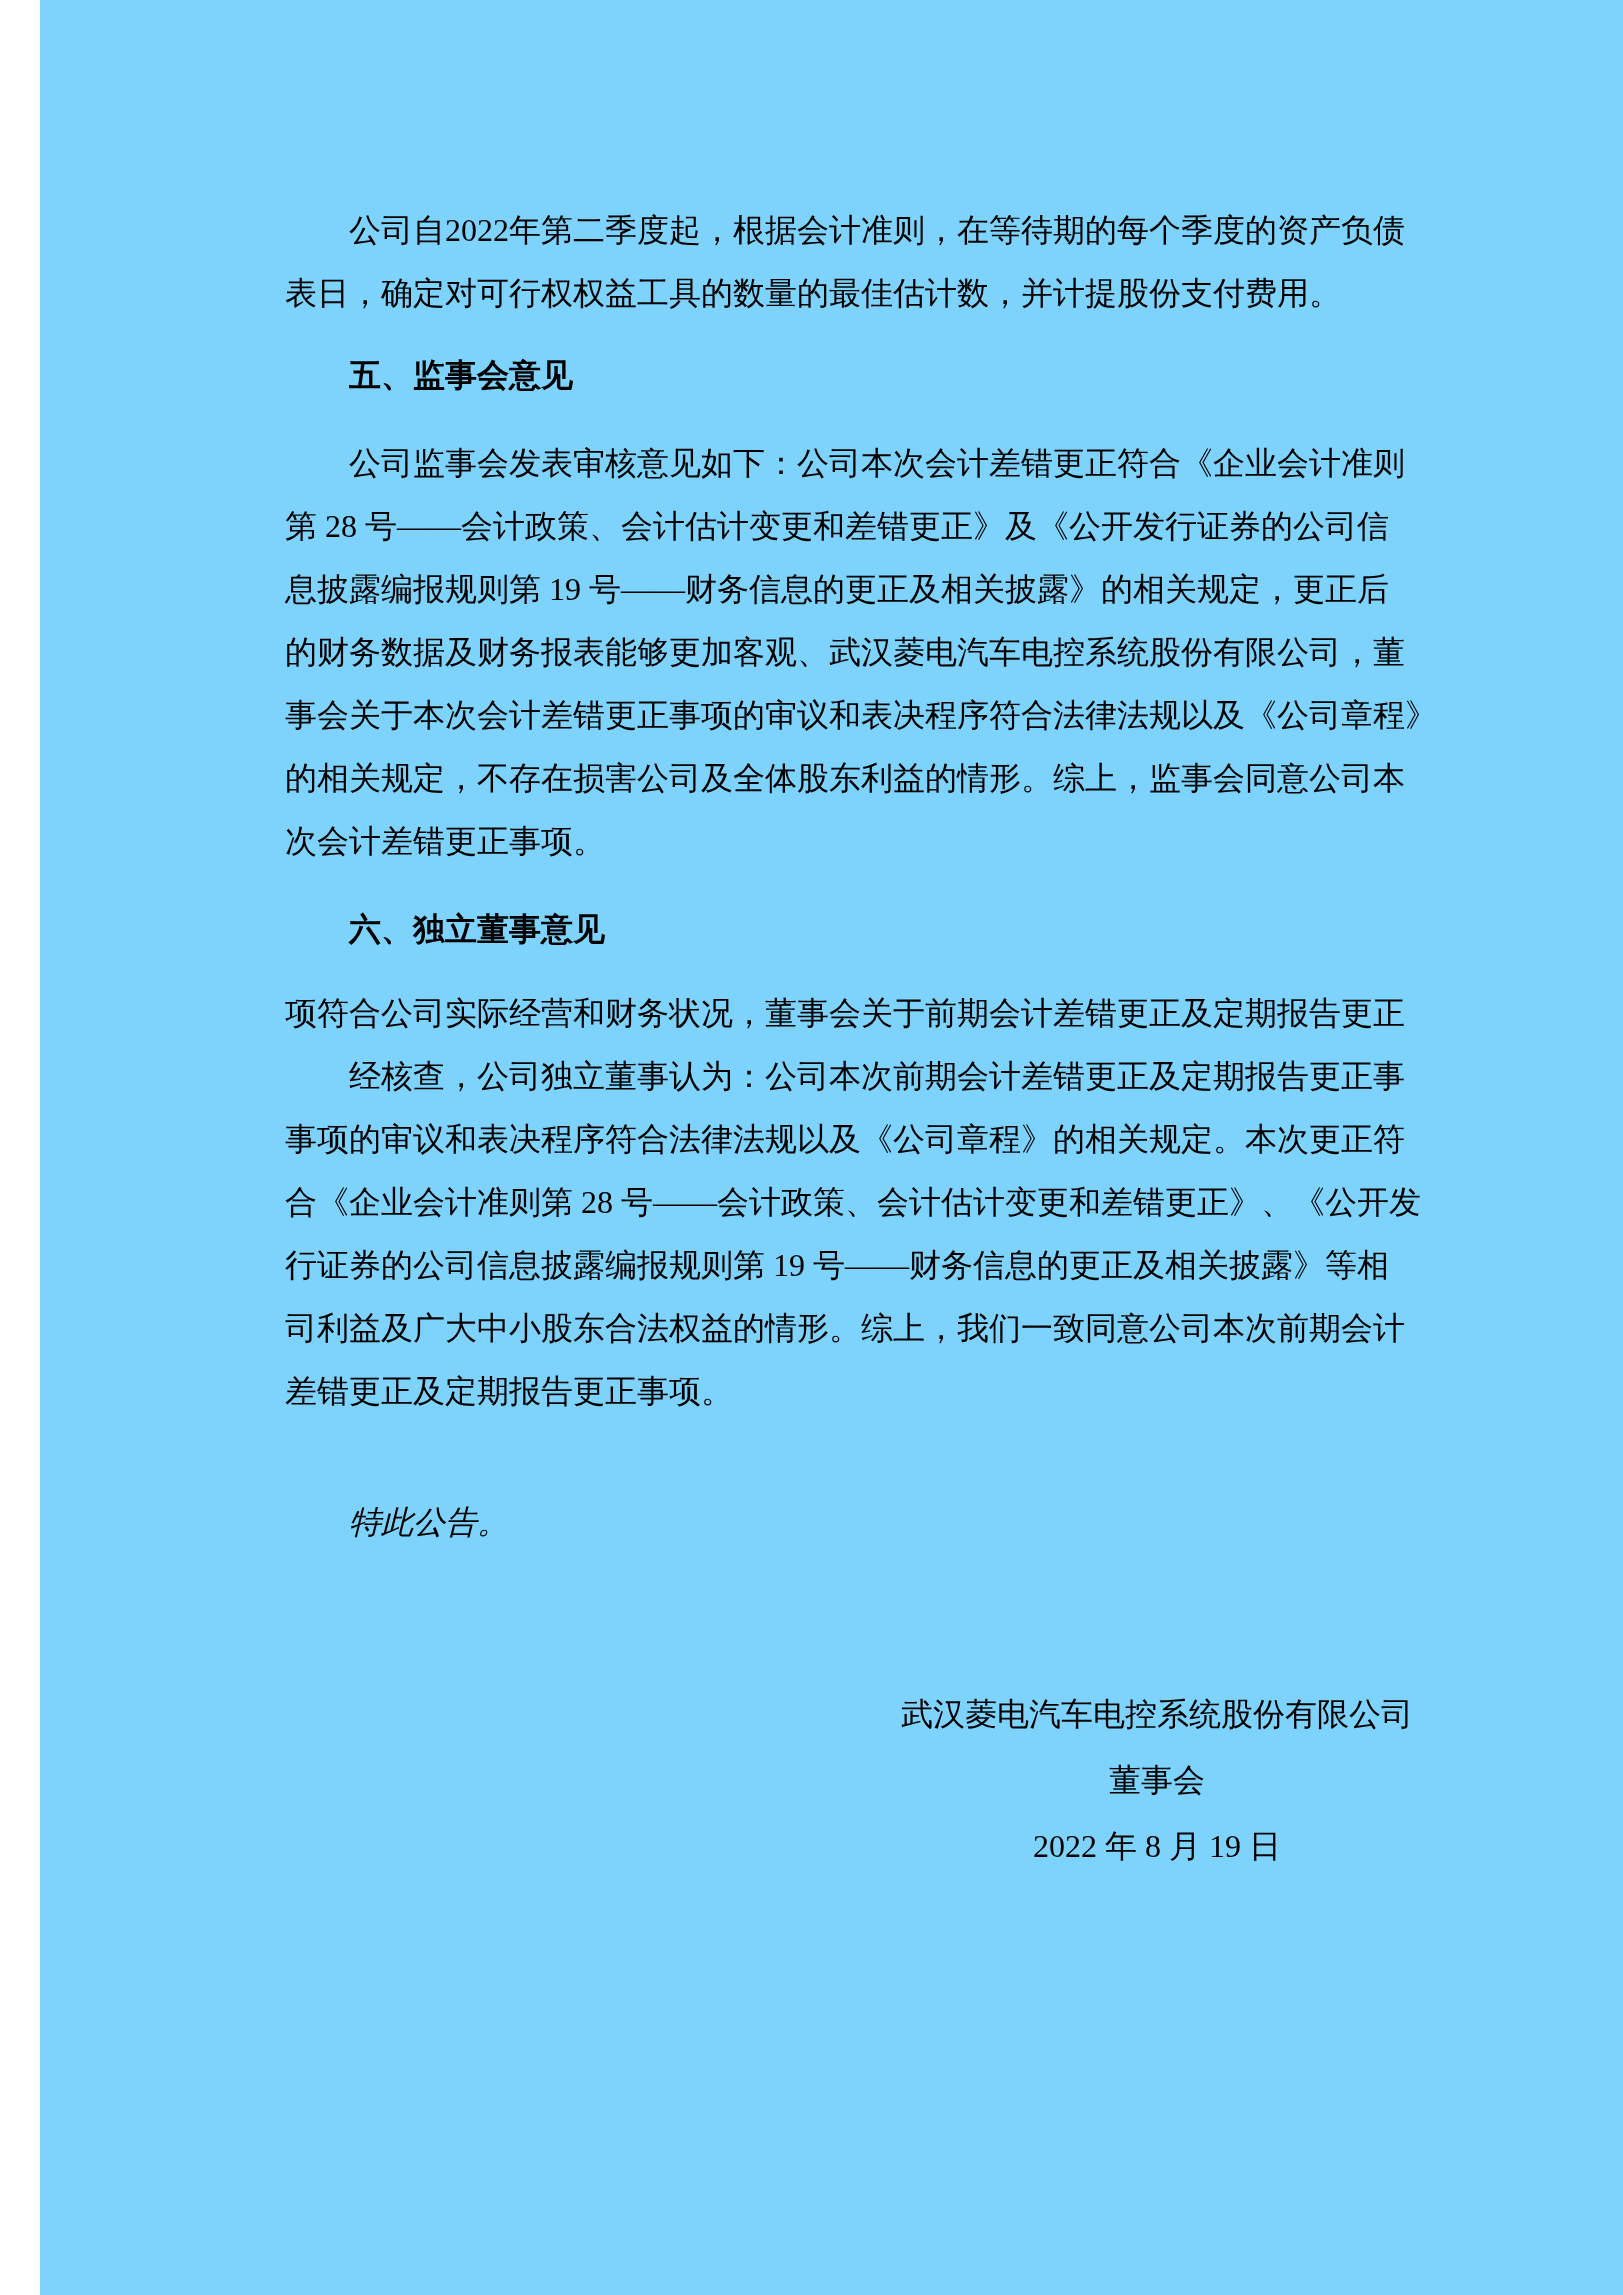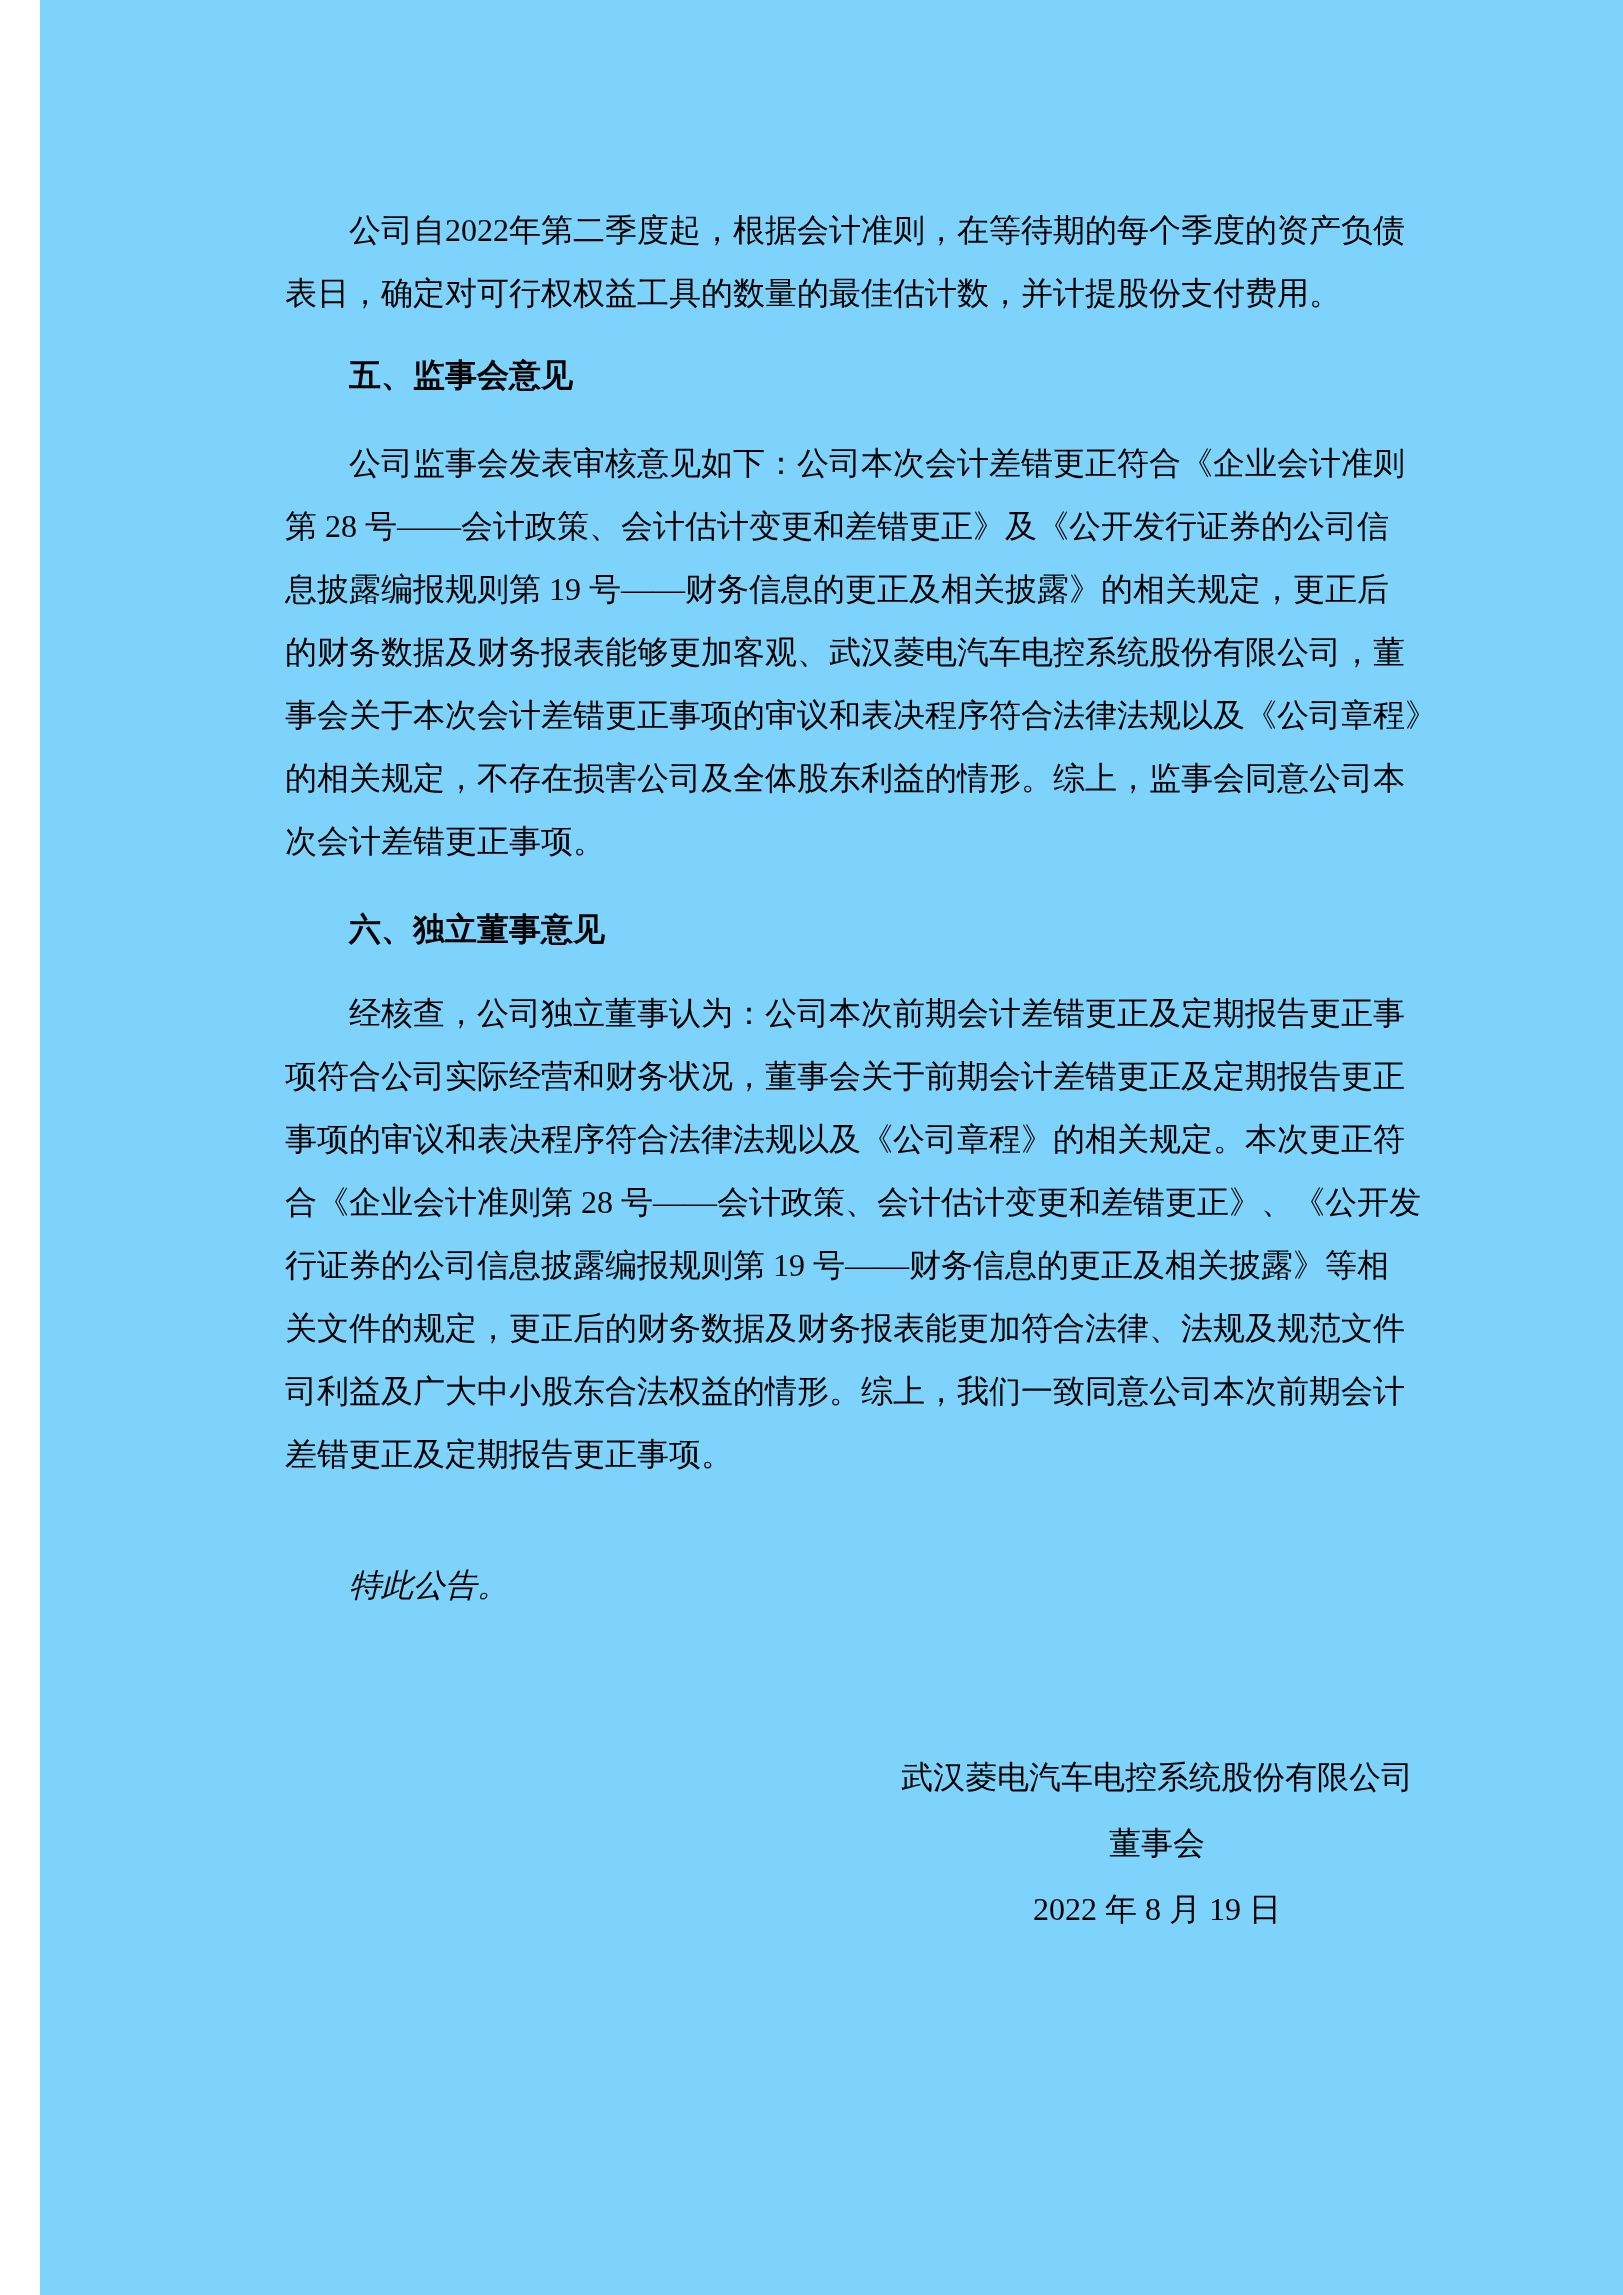--- a/index.html
+++ b/index.html
@@ -69,26 +69,25 @@
       <div class="line">息披露编报规则第 19 号——财务信息的更正及相关披露》的相关规定，更正后</div>
       <div class="line">的财务数据及财务报表能够更加客观、武汉菱电汽车电控系统股份有限公司，董</div>
       <div class="line">事会关于本次会计差错更正事项的审议和表决程序符合法律法规以及《公司章程》</div>
       <div class="line">的相关规定，不存在损害公司及全体股东利益的情形。综上，监事会同意公司本</div>
       <div class="line">次会计差错更正事项。</div>
     </div>
 
     <div class="heading heading-independent">六、独立董事意见</div>
 
     <div class="para para-independent">
+      <div class="line">项符合公司实际经营和财务状况，董事会关于前期会计差错更正及定期报告更正</div>
       <div class="line indent">经核查，公司独立董事认为：公司本次前期会计差错更正及定期报告更正事</div>
-      <div class="line">项符合公司实际经营和财务状况，董事会关于前期会计差错更正及定期报告更正</div>
       <div class="line">事项的审议和表决程序符合法律法规以及《公司章程》的相关规定。本次更正符</div>
       <div class="line">合《企业会计准则第 28 号——会计政策、会计估计变更和差错更正》、《公开发</div>
       <div class="line">行证券的公司信息披露编报规则第 19 号——财务信息的更正及相关披露》等相</div>
-      <div class="line">关文件的规定，更正后的财务数据及财务报表能更加符合法律、法规及规范文件</div>
       <div class="line">司利益及广大中小股东合法权益的情形。综上，我们一致同意公司本次前期会计</div>
       <div class="line">差错更正及定期报告更正事项。</div>
     </div>
 
     <div class="closing-line">特此公告。</div>
 
     <div class="signature-block">
       <div class="sig-line">武汉菱电汽车电控系统股份有限公司</div>
       <div class="sig-line">董事会</div>
       <div class="sig-line">2022 年 8 月 19 日</div>

